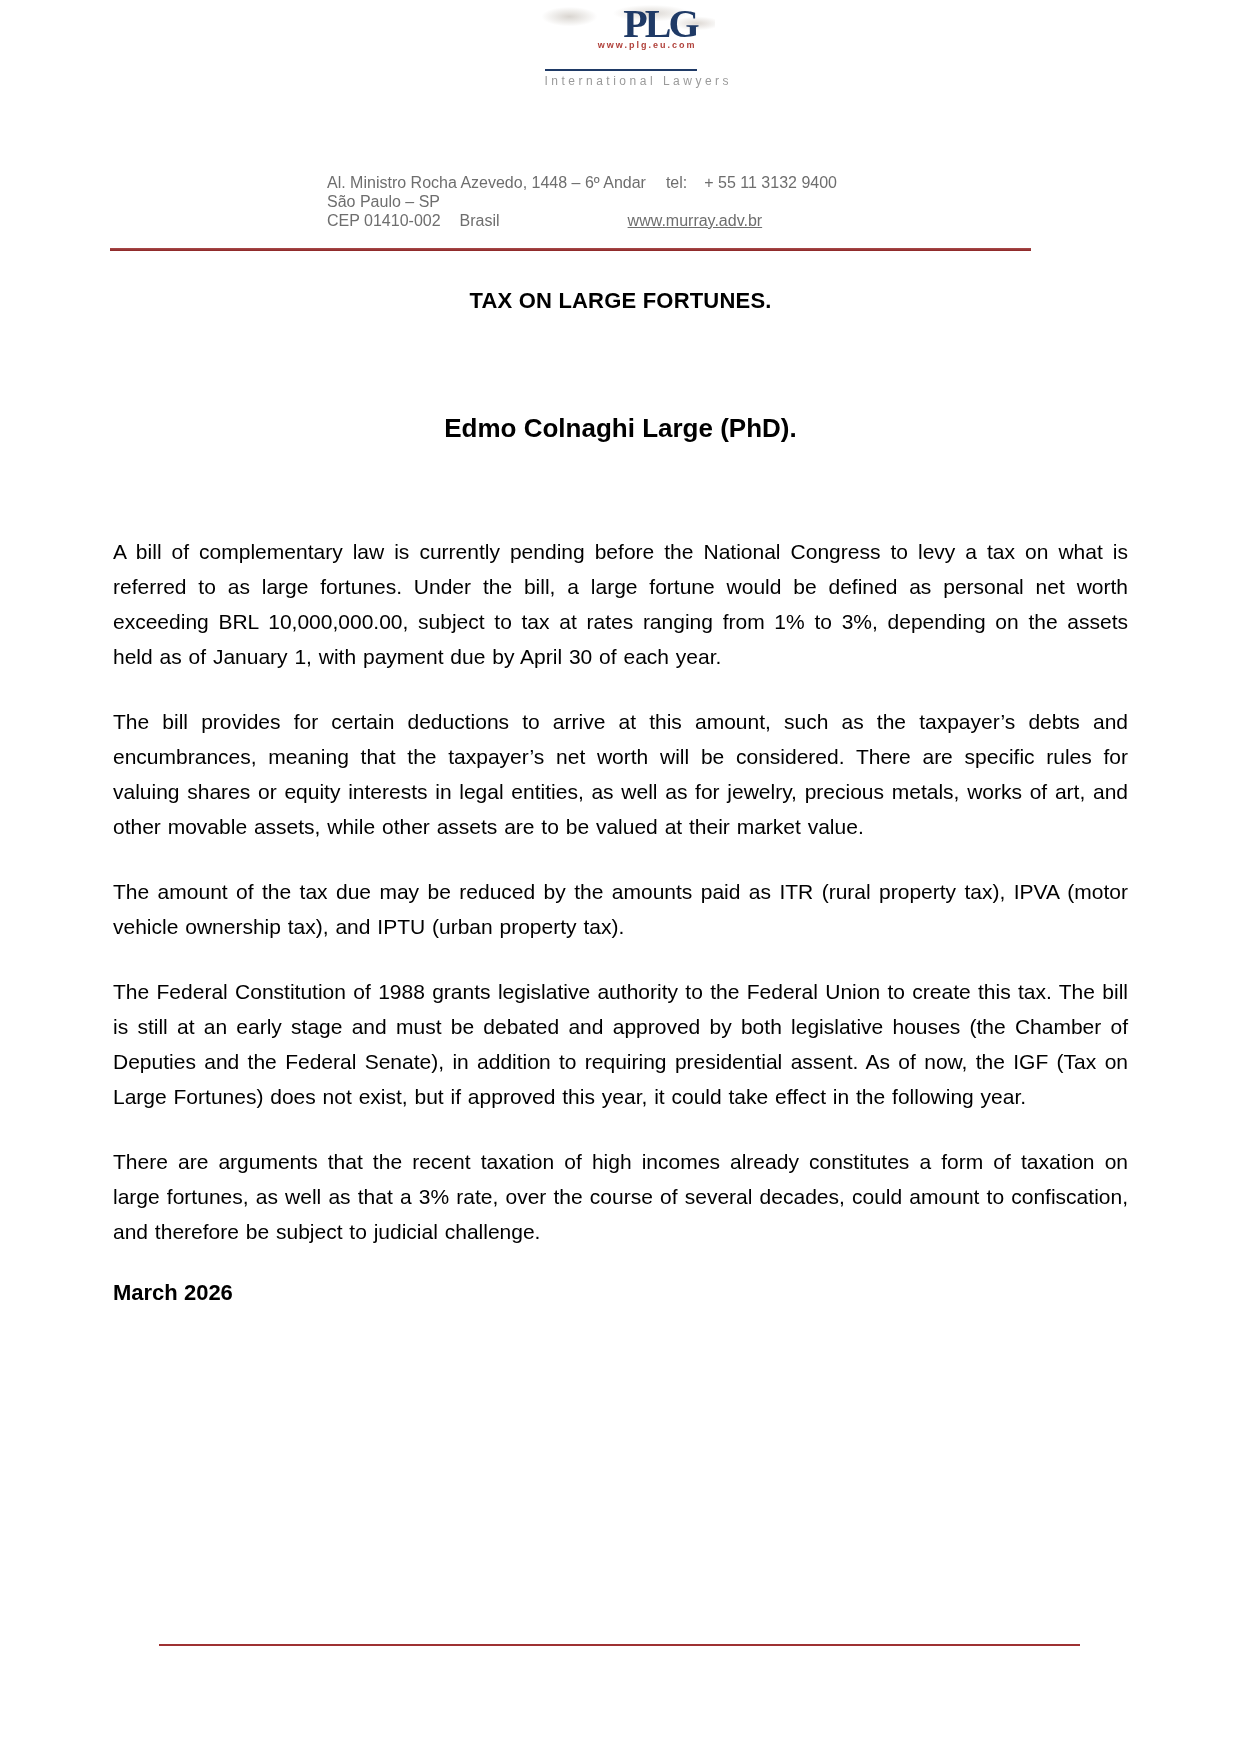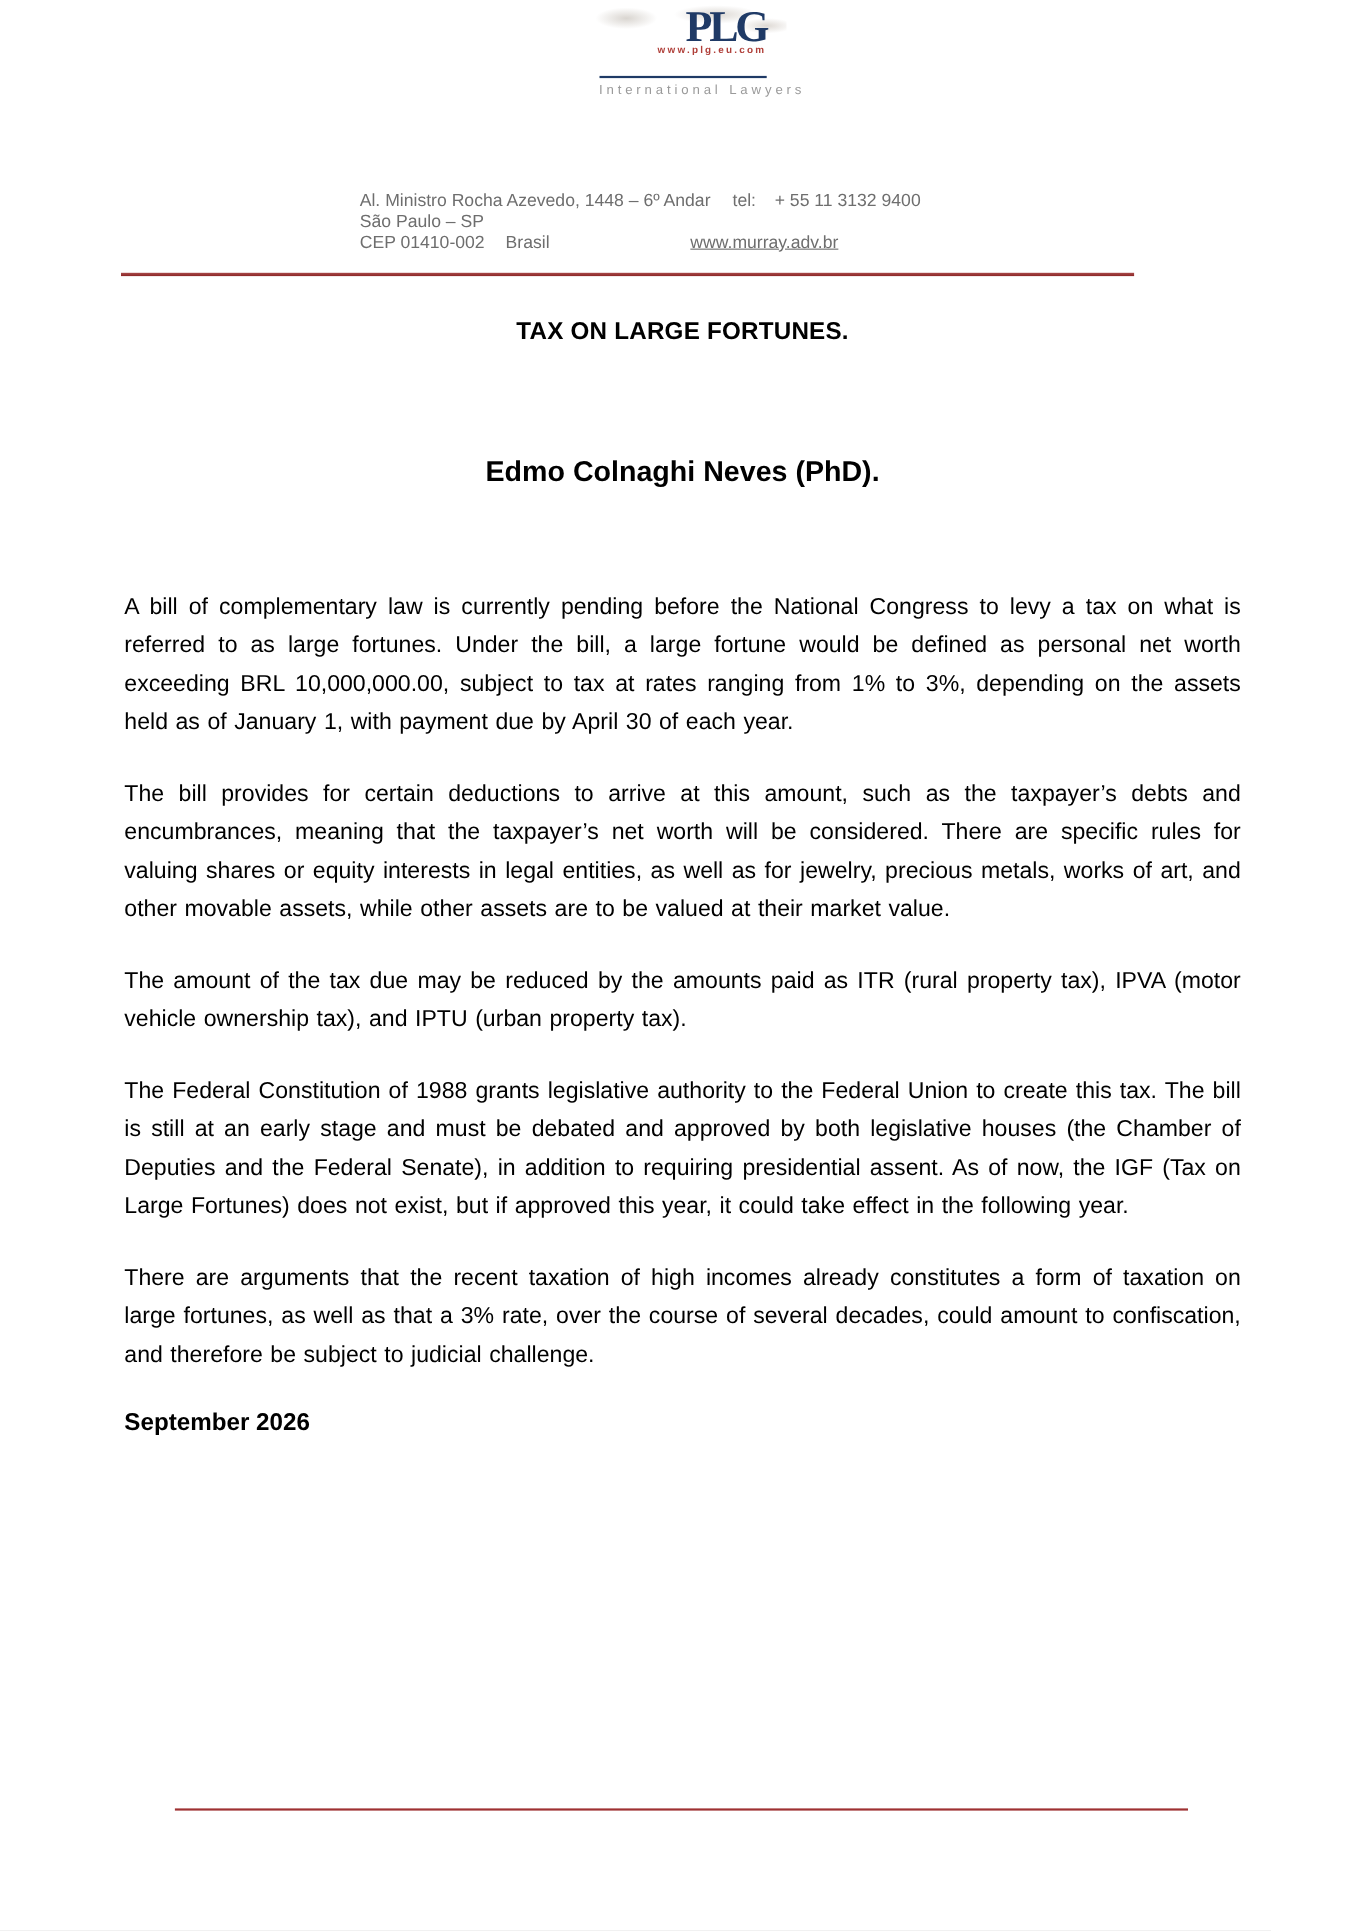--- a/index.html
+++ b/index.html
@@ -153,27 +153,27 @@
       <div>
         <span>CEP 01410-002</span><span class="country">Brasil</span><span class="website">www.murray.adv.br</span>
       </div>
     </div>
 
     <div class="header-rule"></div>
   </div>
 
   <div class="content">
     <div class="doc-title">TAX ON LARGE FORTUNES.</div>
-    <div class="doc-author">Edmo Colnaghi Neves (PhD).</div>
+    <div class="doc-author">Edmo Colnaghi Large (PhD).</div>
 
     <div class="body-text">
       <p>A bill of complementary law is currently pending before the National Congress to levy a tax on what is referred to as large fortunes. Under the bill, a large fortune would be defined as personal net worth exceeding BRL 10,000,000.00, subject to tax at rates ranging from 1% to 3%, depending on the assets held as of January 1, with payment due by April 30 of each year.</p>
       <p>The bill provides for certain deductions to arrive at this amount, such as the taxpayer’s debts and encumbrances, meaning that the taxpayer’s net worth will be considered. There are specific rules for valuing shares or equity interests in legal entities, as well as for jewelry, precious metals, works of art, and other movable assets, while other assets are to be valued at their market value.</p>
       <p>The amount of the tax due may be reduced by the amounts paid as ITR (rural property tax), IPVA (motor vehicle ownership tax), and IPTU (urban property tax).</p>
       <p>The Federal Constitution of 1988 grants legislative authority to the Federal Union to create this tax. The bill is still at an early stage and must be debated and approved by both legislative houses (the Chamber of Deputies and the Federal Senate), in addition to requiring presidential assent. As of now, the IGF (Tax on Large Fortunes) does not exist, but if approved this year, it could take effect in the following year.</p>
       <p>There are arguments that the recent taxation of high incomes already constitutes a form of taxation on large fortunes, as well as that a 3% rate, over the course of several decades, could amount to confiscation, and therefore be subject to judicial challenge.</p>
     </div>
 
-    <div class="doc-date">September 2026</div>
+    <div class="doc-date">March 2026</div>
   </div>
 
   <div class="footer-rule"></div>
 </div>
 
 </body></html>

